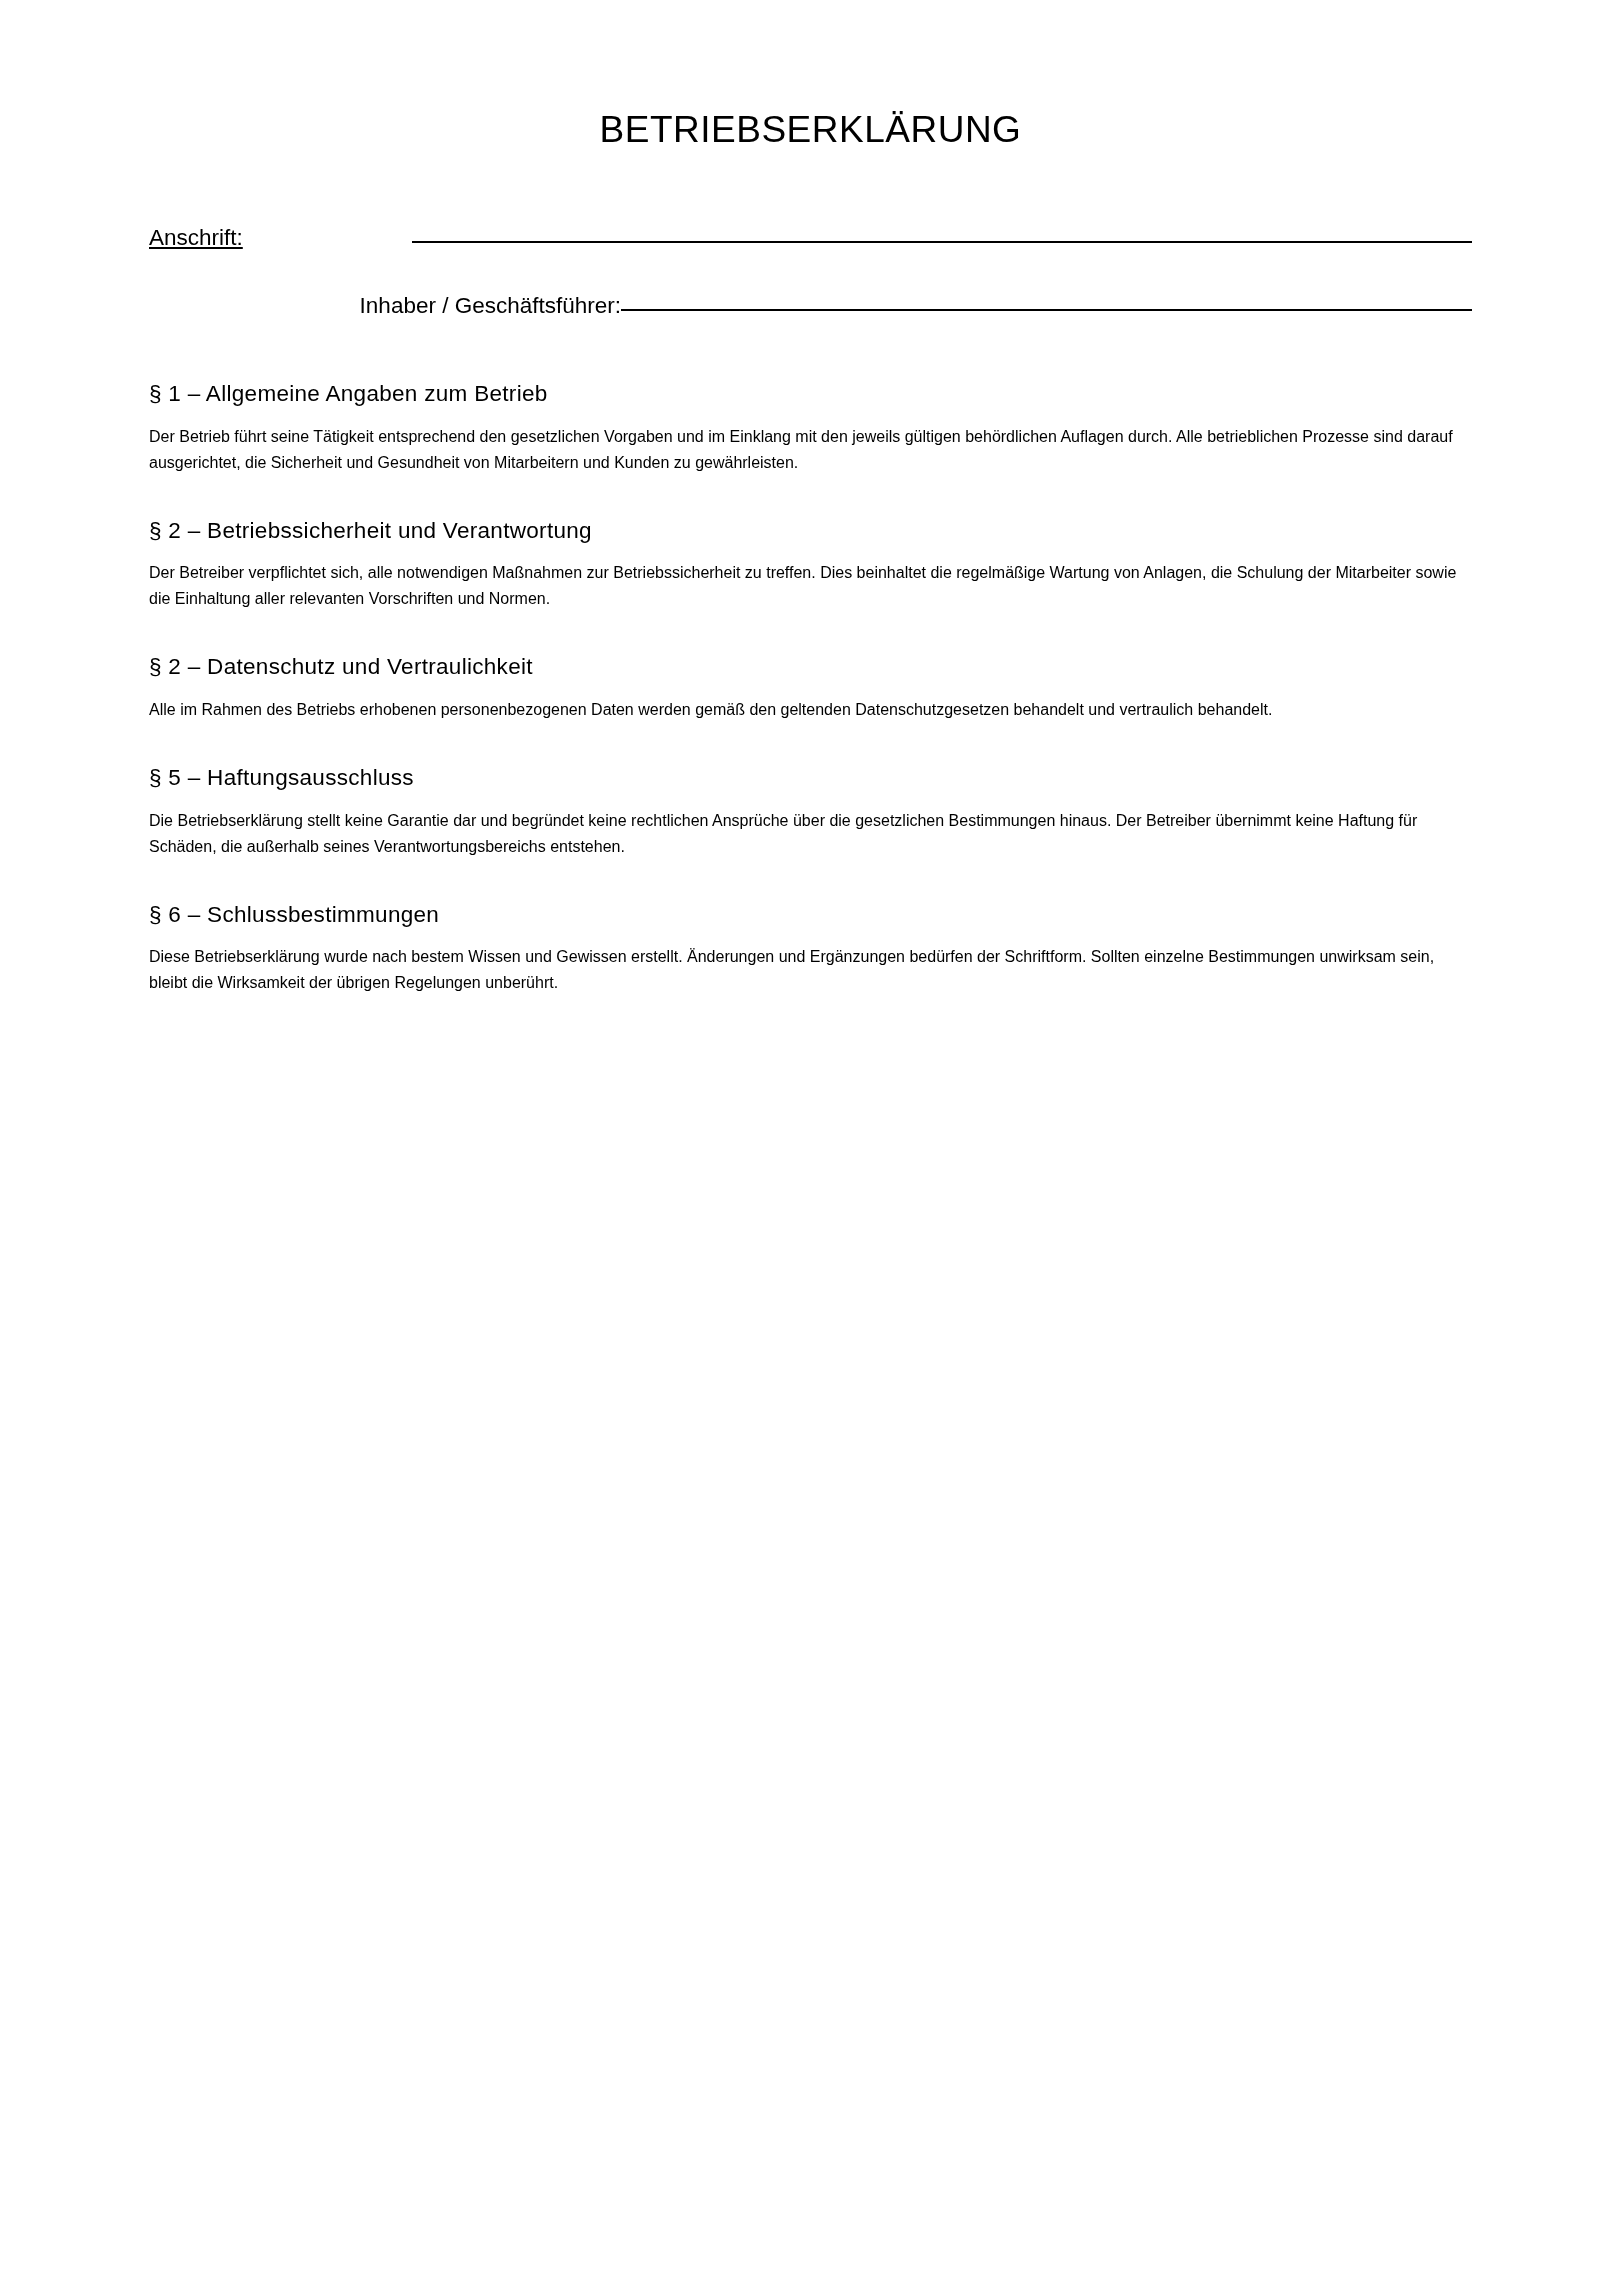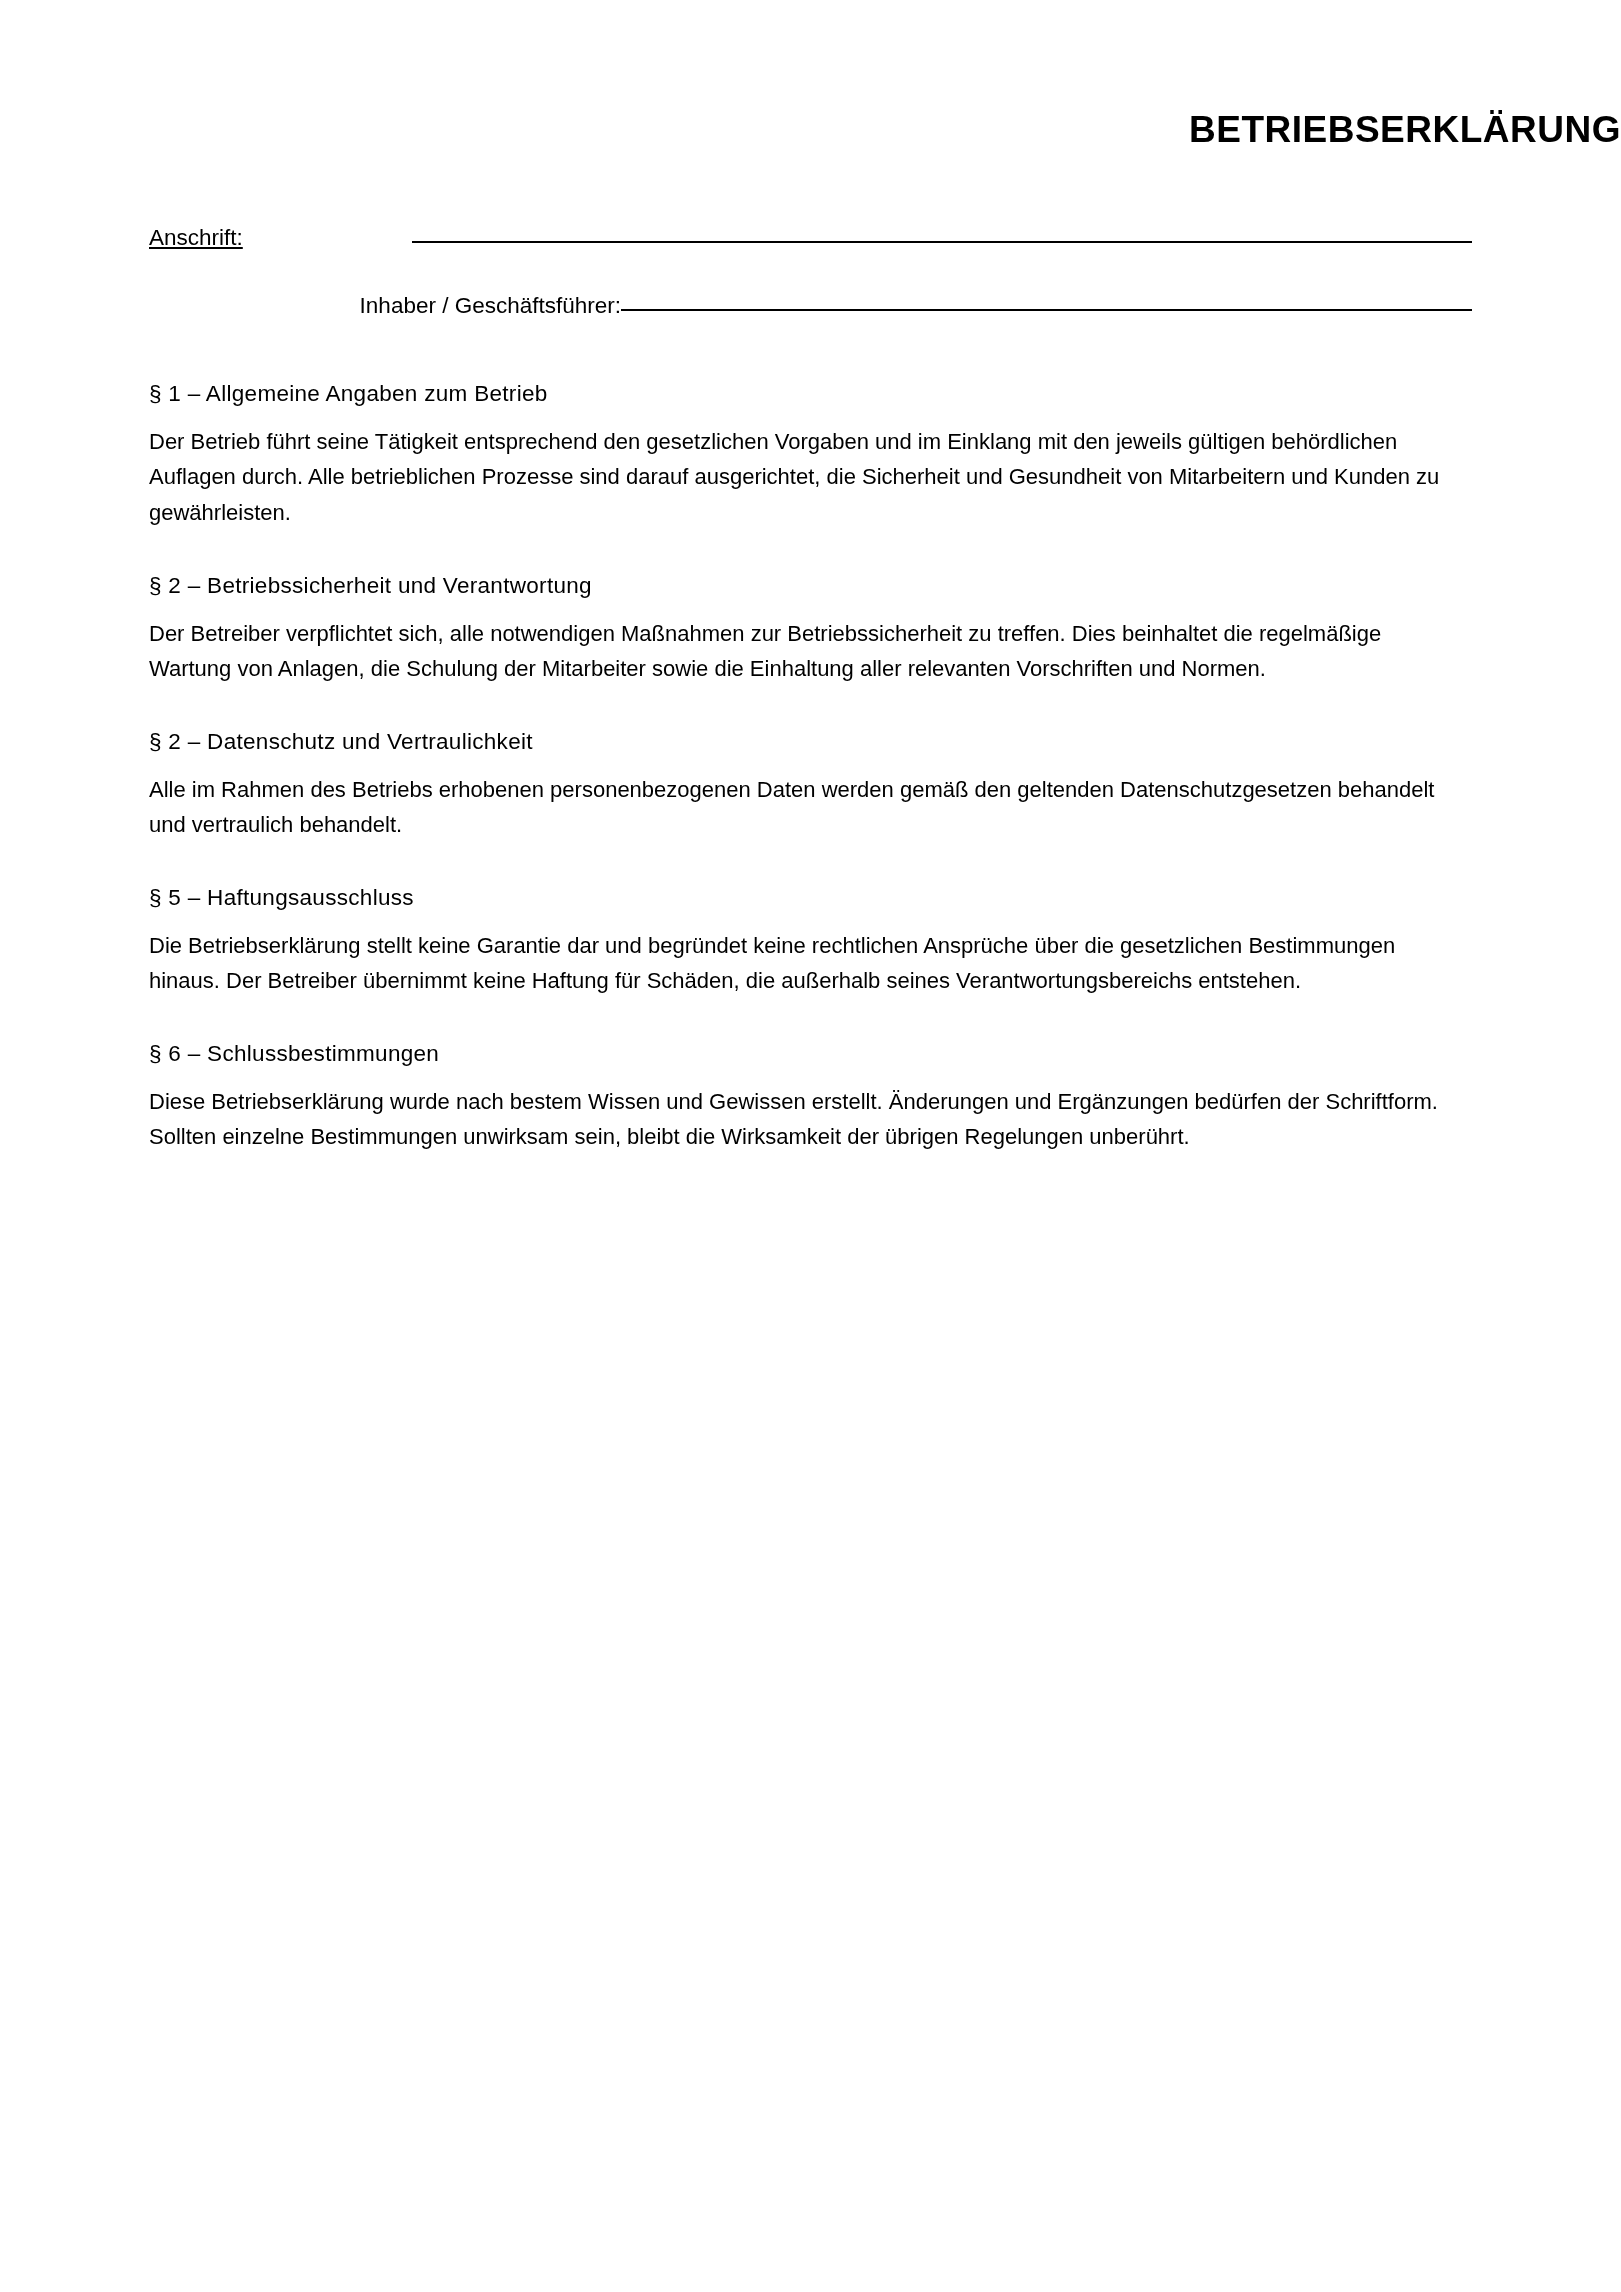--- a/index.html
+++ b/index.html
@@ -15,23 +15,23 @@
   .page {
     position: relative;
     width: 1621px;
     height: 2293px;
     margin: 0 auto;
     background: #ffffff;
     box-sizing: border-box;
     overflow: hidden;
   }
   .doc-title {
-    text-align: right;
+    text-align: center;
     font-size: 37px;
-    font-weight: 700;
+    font-weight: 400;
     letter-spacing: 0.5px;
     margin: 0;
     padding-top: 111px;
     line-height: 1;
   }
   .form-block {
     margin-top: 76px;
     padding-left: 149px;
     padding-right: 149px;
   }
@@ -69,21 +69,21 @@
     margin-bottom: 0;
   }
   .section-heading {
     font-size: 22.5px;
     font-weight: 400;
     letter-spacing: 0.3px;
     margin: 0 0 15.7px 0;
     line-height: 1.25;
   }
   .section-body {
-    font-size: 22px;
+    font-size: 16px;
     line-height: 1.62;
     margin: 0;
     text-align: left;
     max-width: 1318px;
   }
 </style>
 </head>
 <body>
 
 <div class="page">

